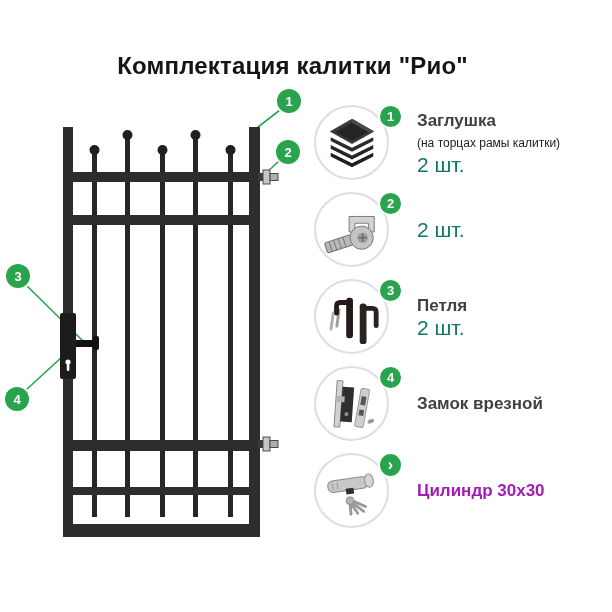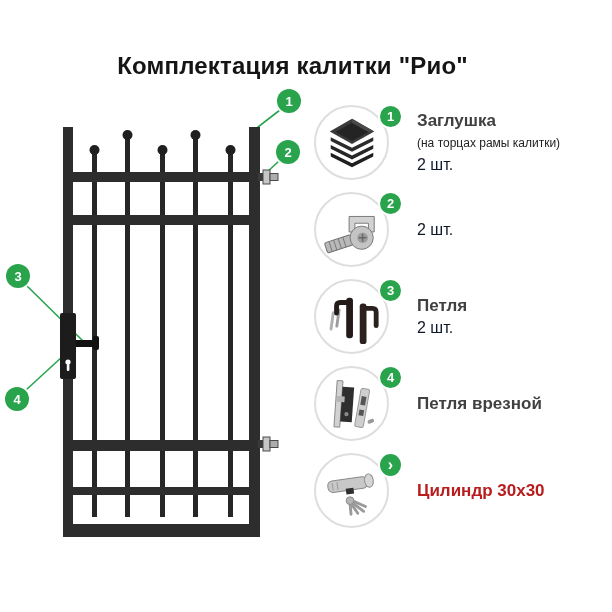--- a/index.html
+++ b/index.html
@@ -35,23 +35,23 @@
   .part-badge{
     position:absolute;left:62px;top:-3px;width:21px;height:21px;border-radius:50%;
     background:#29a44d;border:2px solid #ffffff;box-sizing:content-box;
     color:#fff;font-size:13px;font-weight:bold;
     display:flex;align-items:center;justify-content:center;line-height:1;
   }
   .part-badge.arrow{font-size:16px;padding-bottom:1px;}
   .part-text{margin-left:28px;}
   .part-title{font-size:17px;font-weight:bold;color:#404040;line-height:22px;white-space:pre-line;}
   .part-sub{font-size:12px;color:#222222;line-height:22px;white-space:nowrap;}
-  .part-qty{font-size:16px;color:#0f172a;line-height:22px;white-space:nowrap;}
+  .part-qty{font-size:21px;color:#0f766e;line-height:22px;white-space:nowrap;}
   .part-sub:empty,.part-qty:empty{display:none;}
-  .part-item.muted .part-title{color:#b91c1c;}
+  .part-item.muted .part-title{color:#a21caf;}
   .part-item.muted .part-sub{color:#a5a5a5;}
 </style>
 </head>
 <body>
 
 <div class="page-title">Комплектация калитки "Рио"</div>
 
 <svg class="gate-svg" width="612" height="612" viewBox="0 0 612 612">
   <g stroke="#29a44d" stroke-width="1.6">
     <line x1="280" y1="110" x2="254" y2="130"></line>
@@ -184,21 +184,21 @@
         <g transform="rotate(10 40 34)">
           <rect x="36" y="14" width="9" height="40" rx="2" fill="#cfcfcf" stroke="#999999"></rect>
           <rect x="38" y="22" width="5" height="9" fill="#555555"></rect>
           <rect x="38" y="36" width="5" height="6" fill="#555555"></rect>
         </g>
         <rect x="46" y="46" width="7" height="4" rx="2" fill="#9a9a9a" transform="rotate(-20 49 48)"></rect>
       </svg>
       <div class="part-badge">4</div>
     </div>
     <div class="part-text">
-      <div class="part-title">Петля врезной</div>
+      <div class="part-title">Замок врезной</div>
     </div>
   </div>
 
   <div class="part-item muted">
     <div class="part-circle">
       <svg width="58" height="58" viewBox="0 0 60 60">
         <g transform="rotate(-8 28 24)">
           <rect x="5" y="17" width="41" height="12" rx="5" fill="#c8c8c8" stroke="#8a8a8a"></rect>
           <rect x="23" y="27" width="8" height="6" fill="#2f2f2f"></rect>
           <ellipse cx="48" cy="22" rx="4.5" ry="7" fill="#d5d5d5" stroke="#8a8a8a"></ellipse>

